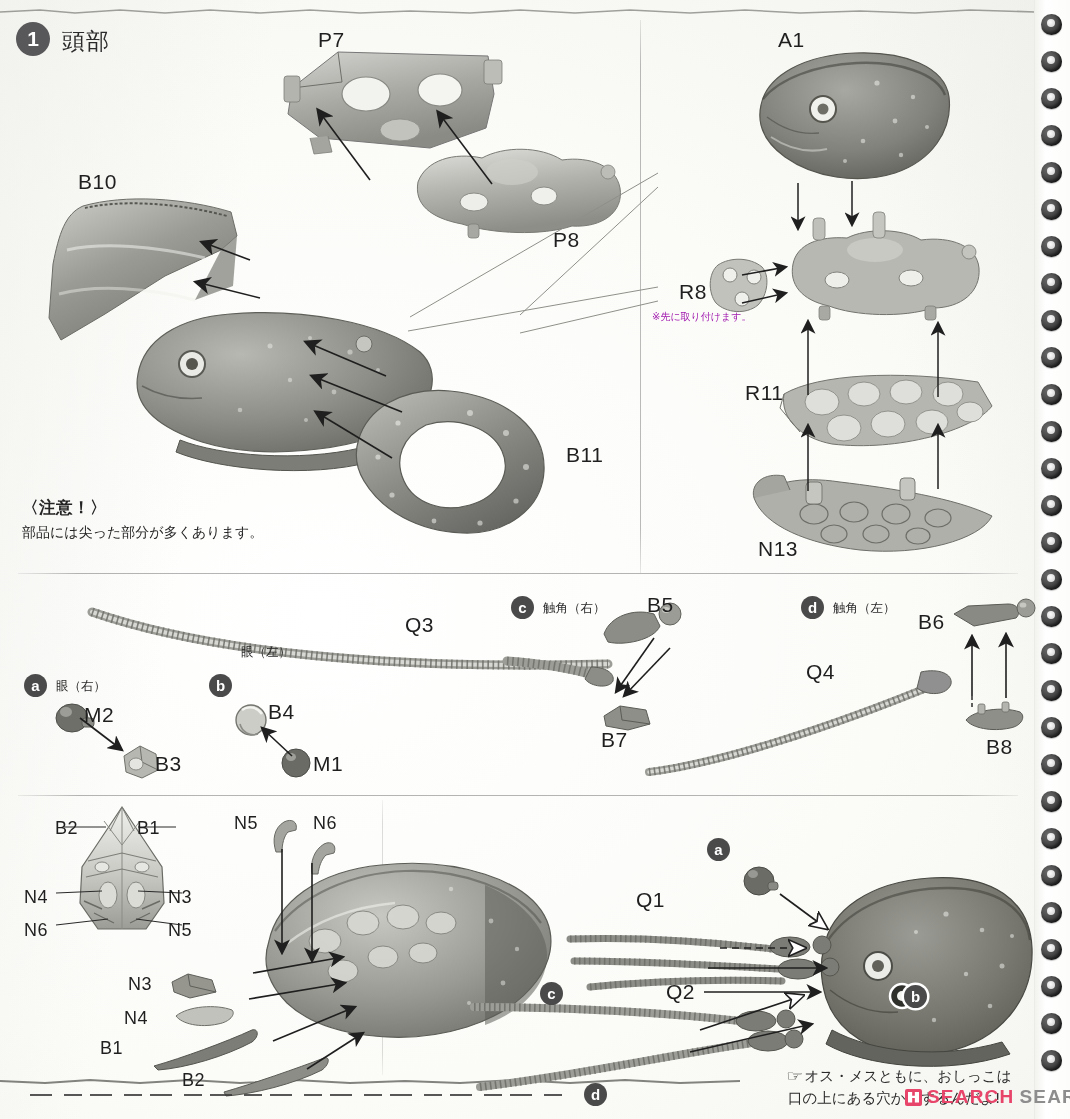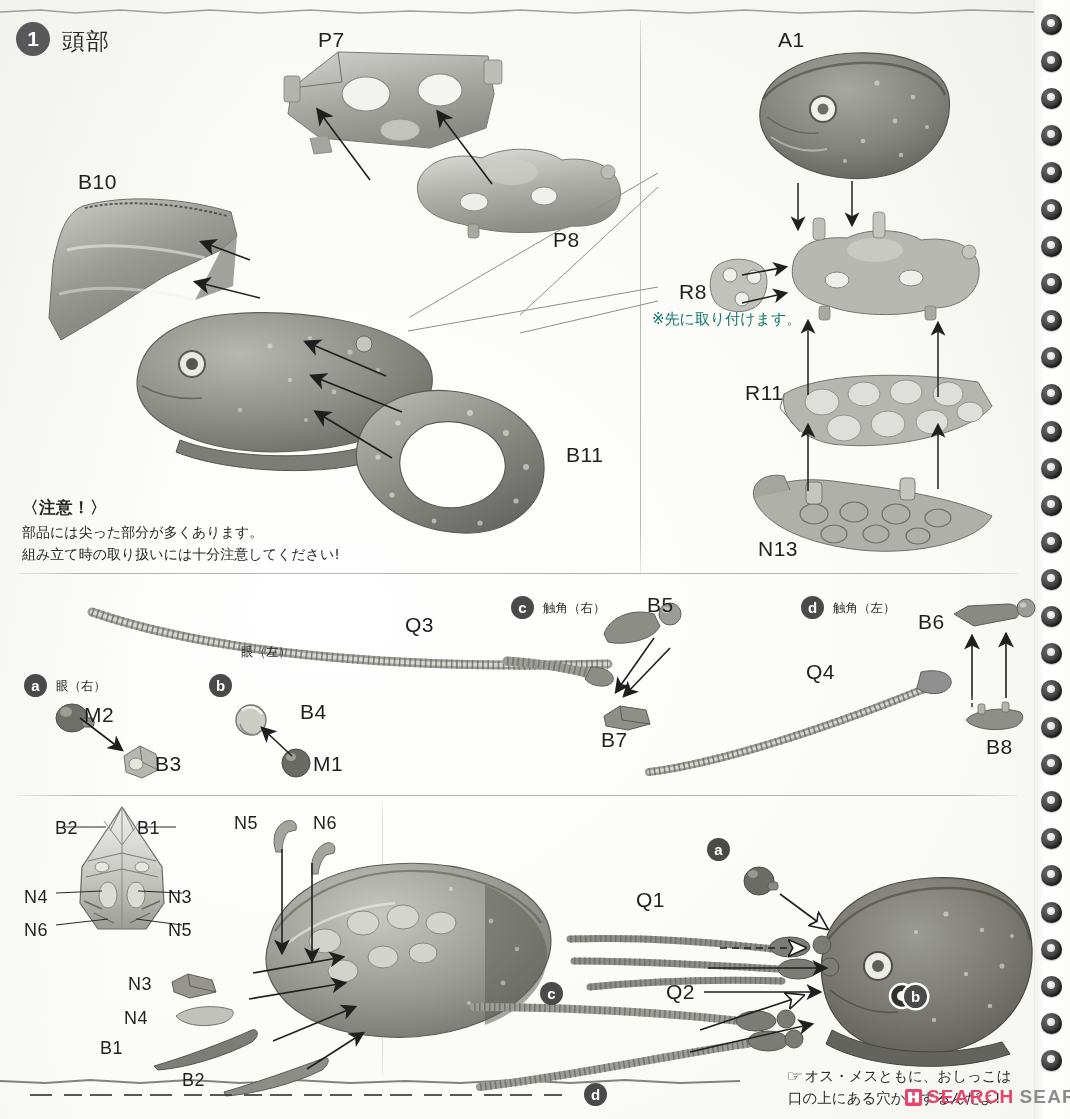--- a/index.html
+++ b/index.html
@@ -93,21 +93,21 @@
   .caution {
     position: absolute;
     font-family: "DejaVu Sans", sans-serif;
     color: #242424;
   }
   .caution .ctitle { font-size: 16.5px; font-weight: bold; letter-spacing: .5px; margin-bottom: 3px; }
   .caution .cbody { font-size: 14px; line-height: 1.55; }
 
   .note-small {
     position: absolute;
-    font-size: 15px; color: #0f766e;
+    font-size: 10px; color: #a21caf;
     font-family: "DejaVu Sans", sans-serif;
   }
 
   
   .onepoint {
     position: absolute;
     background: #8a8a8a;
     color: #ffffff;
     border-radius: 12px;
     padding: 8px 12px 10px 12px;
@@ -370,21 +370,20 @@
   </div>
 
   <div class="plabel" style="left:318px; top:28px;">P7</div>
   <div class="plabel" style="left:553px; top:228px;">P8</div>
   <div class="plabel" style="left:78px;  top:170px;">B10</div>
   <div class="plabel" style="left:566px; top:443px;">B11</div>
 
   <div class="caution" style="left:22px; top:497px;">
     <div class="ctitle">〈注意！〉</div>
     <div class="cbody">部品には尖った部分が多くあります。</div>
-    <div class="cbody">組み立て時の取り扱いには十分注意してください!</div>
   </div>
 
   <div class="art" style="left:745px; top:45px;">
     <svg width="210" height="140" viewBox="0 0 210 140">
       <defs>
         <radialGradient id="gA1" cx="0.45" cy="0.3" r="0.8">
           <stop offset="0%" stop-color="#a8a8a2"></stop>
             <stop offset="60%" stop-color="#82827c"></stop>
             <stop offset="100%" stop-color="#5e5e58"></stop>
         </radialGradient>
@@ -631,21 +630,21 @@
   <div class="marker" style="left:209px; top:674px;">b</div>
   <div class="marker-cap" style="left:241px; top:644px;">眼（左）</div>
   <div class="marker" style="left:511px; top:596px;">c</div>
   <div class="marker-cap" style="left:543px; top:600px;">触角（右）</div>
   <div class="marker" style="left:801px; top:596px;">d</div>
   <div class="marker-cap" style="left:833px; top:600px;">触角（左）</div>
 
   <div class="plabel" style="left:405px; top:613px;">Q3</div>
   <div class="plabel" style="left:84px;  top:703px;">M2</div>
   <div class="plabel" style="left:155px; top:752px;">B3</div>
-  <div class="plabel" style="left:268px; top:700px;margin-left:32px;">B4</div>
+  <div class="plabel" style="left:268px; top:700px;">B4</div>
   <div class="plabel" style="left:313px; top:752px;">M1</div>
   <div class="plabel" style="left:647px; top:593px;">B5</div>
   <div class="plabel" style="left:601px; top:728px;">B7</div>
   <div class="plabel" style="left:918px; top:610px;">B6</div>
   <div class="plabel" style="left:986px; top:735px;">B8</div>
   <div class="plabel" style="left:806px; top:660px;">Q4</div>
 
 
   <div class="art" style="left:58px; top:805px;">
     <svg width="130" height="135" viewBox="0 0 130 135">

